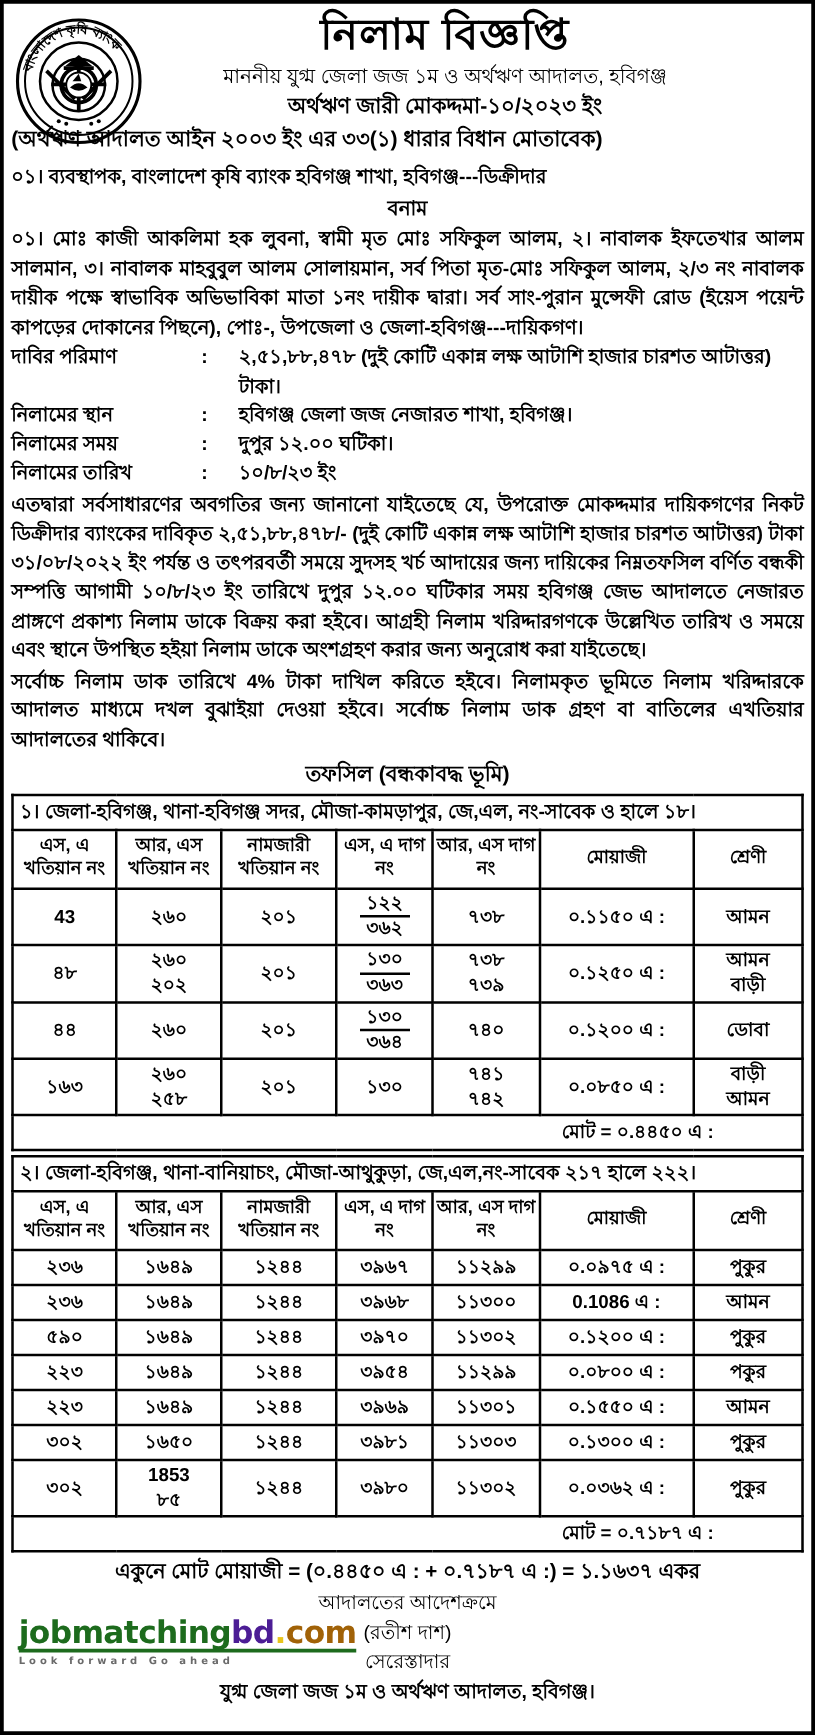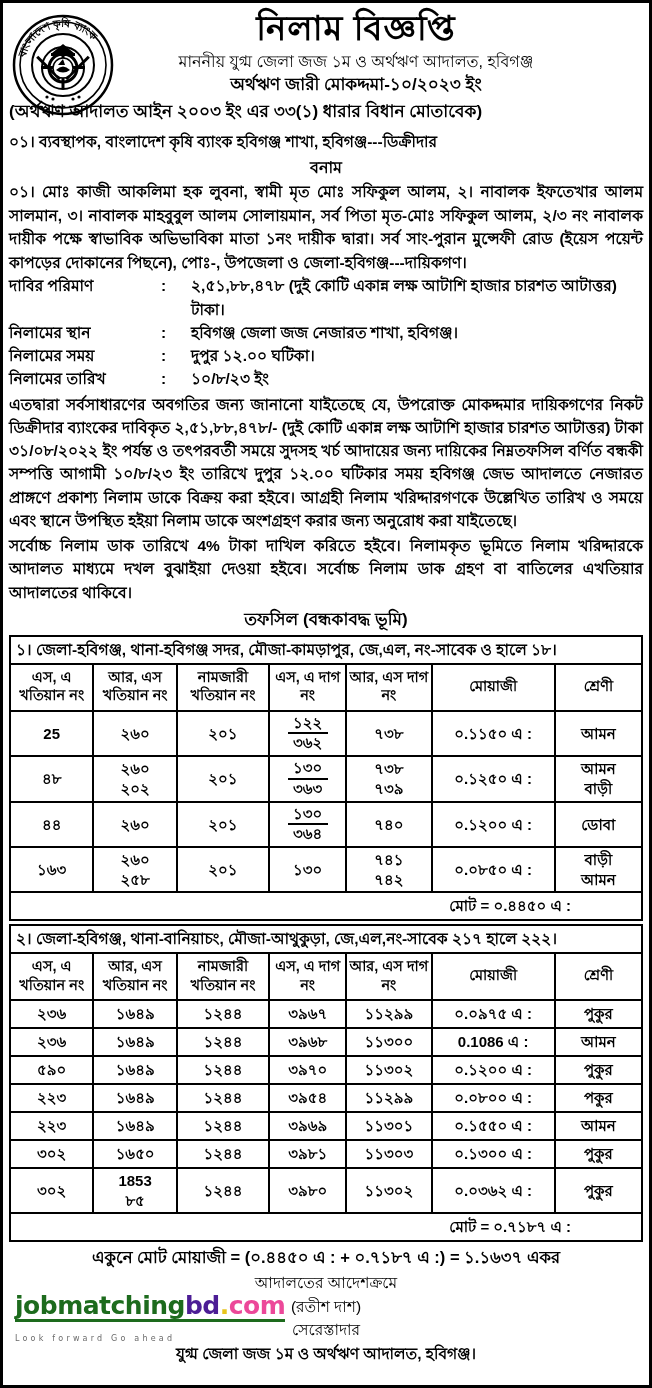--- a/index.html
+++ b/index.html
@@ -209,27 +209,27 @@
     font-family: "DejaVu Sans", sans-serif;
     letter-spacing: -0.5px;
     line-height: 1;
     border-bottom: 3px solid #1d6b1d;
     display: inline-block;
     padding-bottom: 1px;
   }
   .wm-a { color: #1d6b1d; }
   .wm-b { color: #4c1d95; }
   .wm-dot { color: #e8c51c; }
-  .wm-c { color: #ec4899; }
+  .wm-c { color: #a16207; }
   .wm-tag {
     font-size: 8px;
-    font-weight: normal;
+    font-weight: bold;
     color: #6a6a6a;
     letter-spacing: 3.2px;
-    margin-top: 12px;
+    margin-top: 2px;
     font-family: "DejaVu Sans", sans-serif;
   }
   .last-line {
     text-align: center;
     font-size: 15.5px;
     font-weight: bold;
     line-height: 1.5;
   }
 </style>
 </head>
@@ -333,21 +333,21 @@
         <td>আর, এস খতিয়ান নং</td>
         <td>নামজারী খতিয়ান নং</td>
         <td>এস, এ দাগ নং</td>
         <td>আর, এস দাগ নং</td>
         <td>মোয়াজী</td>
         <td>শ্রেণী</td>
       </tr>
     </thead>
     <tbody>
       <tr>
-        <td>25</td>
+        <td>43</td>
         <td>
           <span class="sub">২৬০</span>
         </td>
         <td>২০১</td>
         <td>
           <span class="frac-top">১২২</span>
           <span class="frac-bot">৩৬২</span>
         </td>
         <td>
           <span class="sub">৭৩৮</span>

